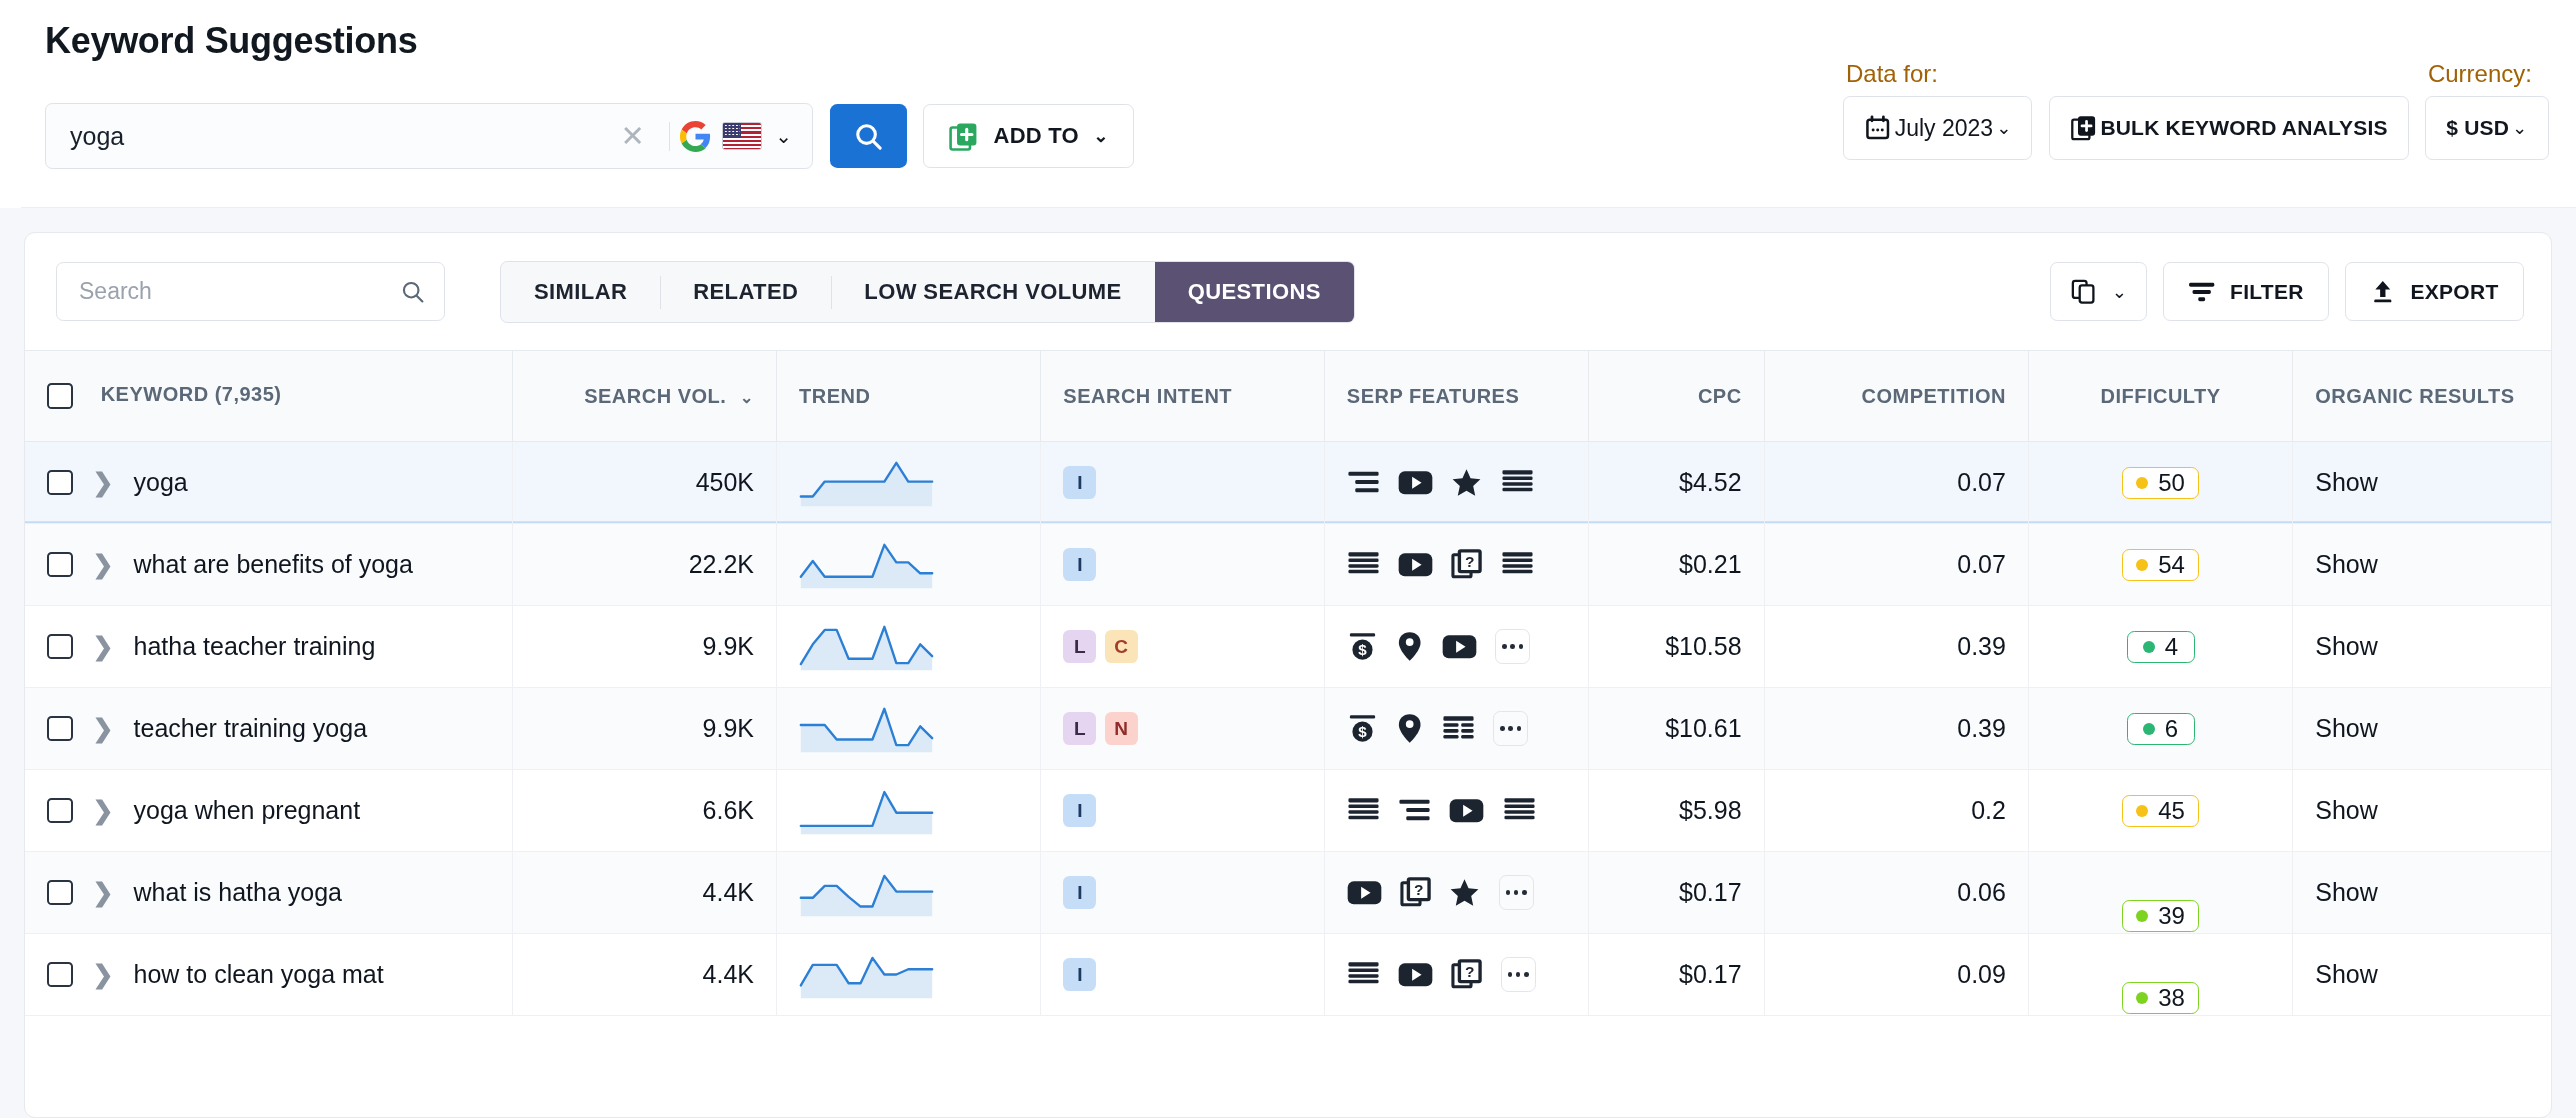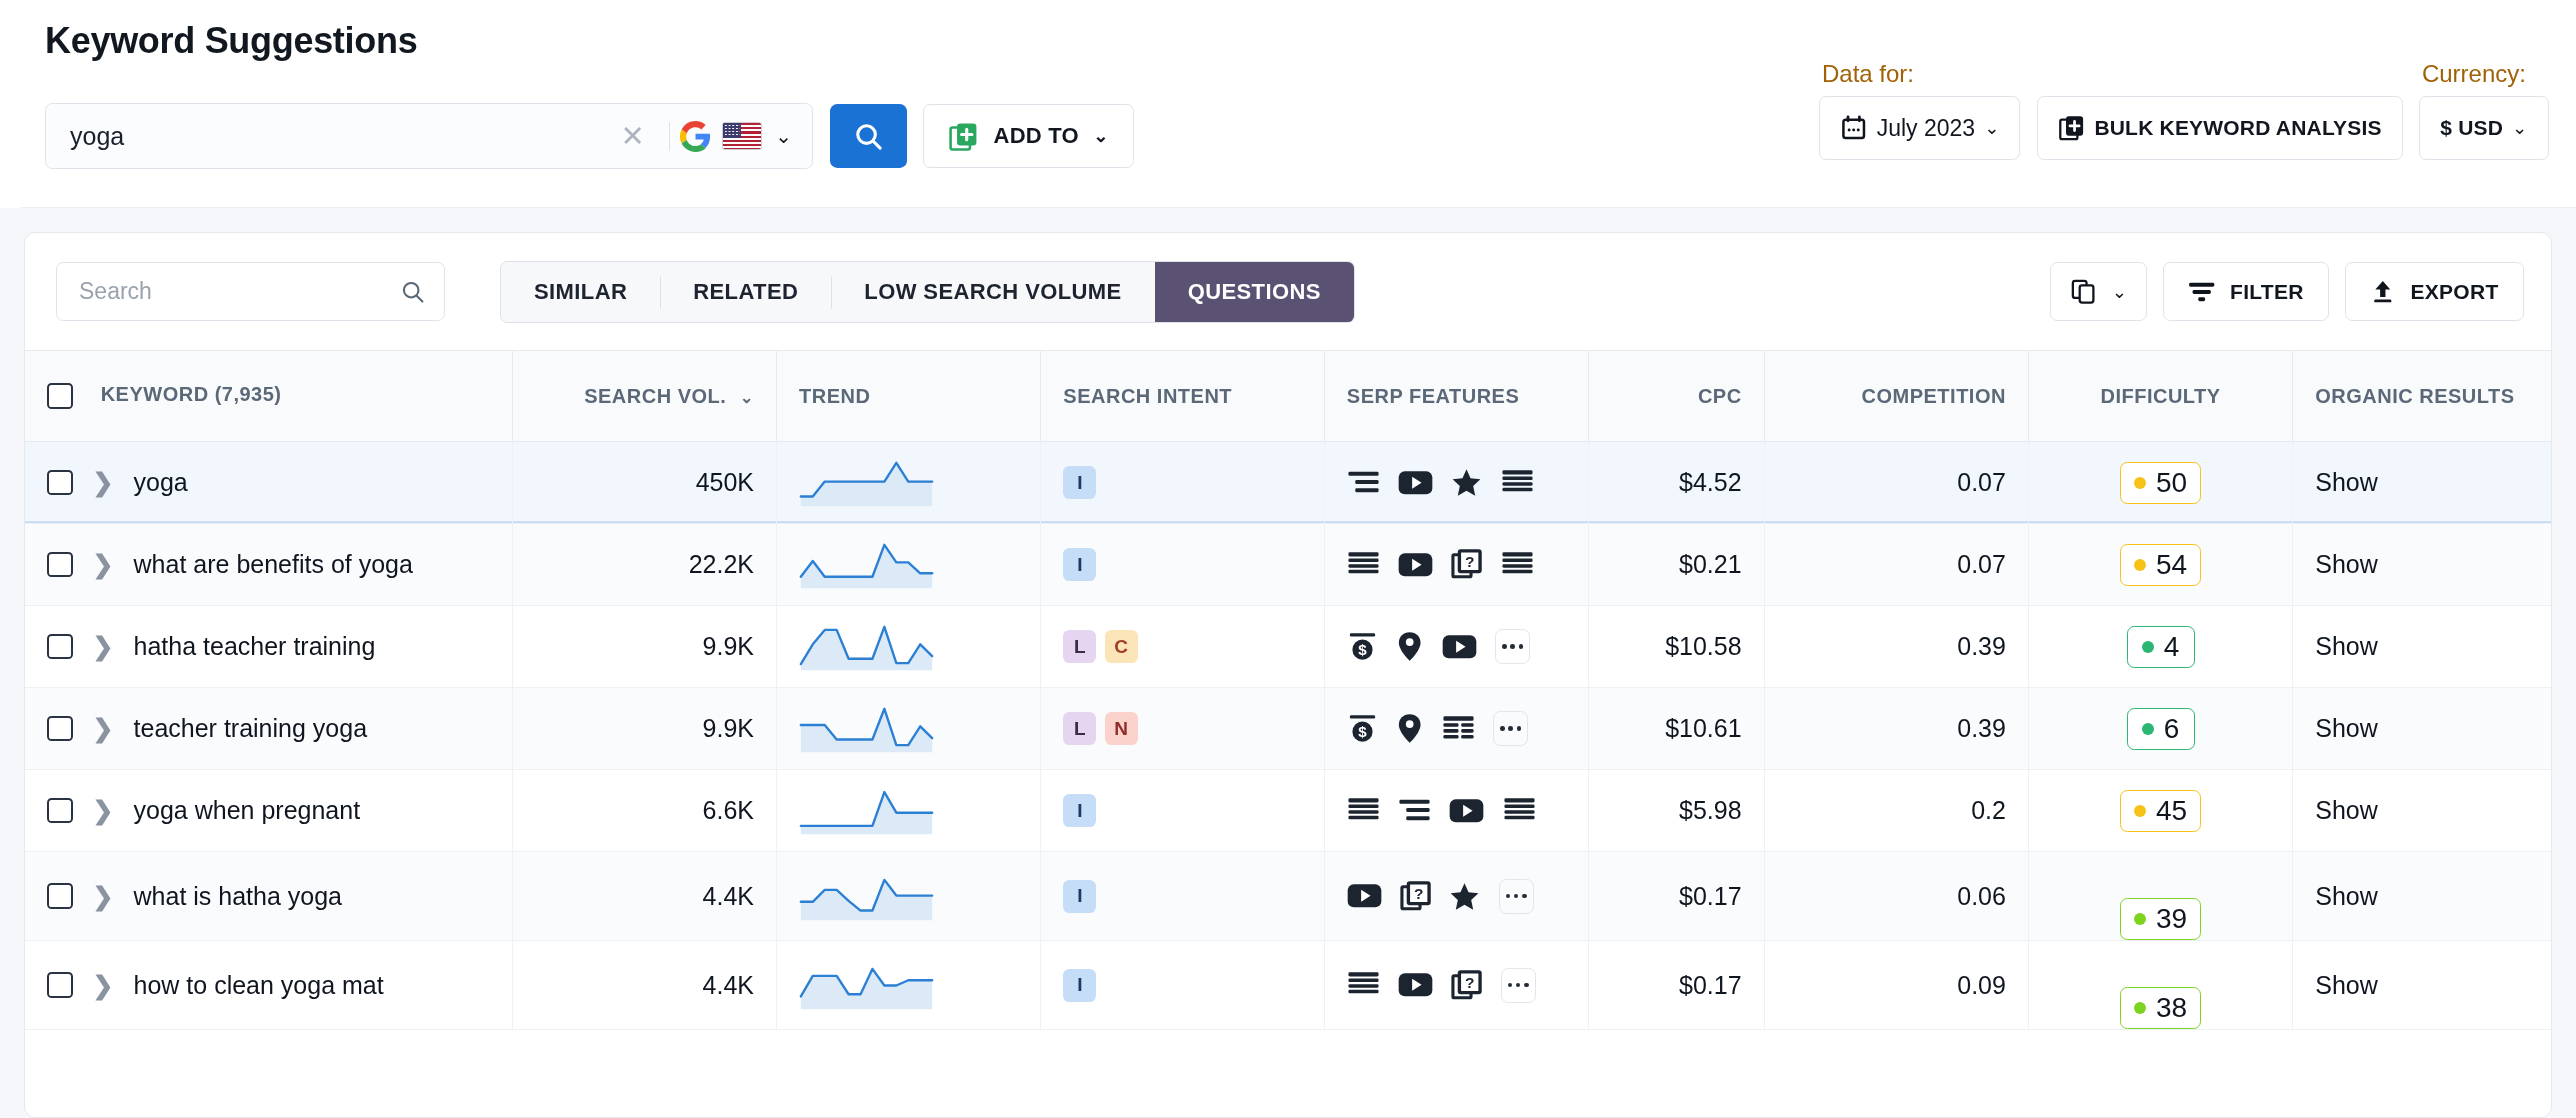--- a/index.html
+++ b/index.html
@@ -79,21 +79,21 @@
     position: absolute; right: 27.4px; top: 60px;
     display: flex; align-items: flex-end; gap: 16.5px;
   }
   .ctrl-group { display: flex; flex-direction: column; }
   .ctrl-label {
     font-size: 24px; color: #a16207; margin-bottom: 8.2px; padding-left: 2.7px;
   }
   .pill {
     height: 64px; background: #ffffff; border: 1.4px solid #dfe2e8;
     border-radius: 7.3px; cursor: pointer; padding: 0 20px;
-    display: flex; align-items: center; gap: 9px;
+    display: flex; align-items: center; gap: 3px;
     font-size: 23px; color: #11161f; white-space: nowrap;
   }
   .pill.bold { font-weight: bold; font-size: 21px; letter-spacing: 0.2px; }
 
   
   .stage { background: #f5f7fa; padding: 24px 24px 0 24px; height: 910px; }
   .panel {
     background: #ffffff; border: 0.9px solid #e6e9ed;
     border-radius: 11px; height: 100%; overflow: hidden;
   }
@@ -192,23 +192,23 @@
   .serp { display: flex; align-items: center; gap: 18.3px; justify-content: flex-start; }
   .serp svg { display: block; }
   .more {
     width: 35px; height: 35px; border: 1.8px solid #e2e5ea; border-radius: 7.3px;
     display: flex; align-items: center; justify-content: center; gap: 3.7px;
   }
   .more i { width: 4.6px; height: 4.6px; border-radius: 50%; background: #252c38; display:block; }
 
   .dbadge {
     display: inline-flex; align-items: center; justify-content: center; gap: 10px;
-    min-width: 68px; height: 42px; padding: 0 12.8px;
+    min-width: 68px; height: 32px; padding: 0 12.8px;
     border-radius: 7.3px; border: 1.8px solid #ccc; background: #ffffff;
-    font-size: 28px; color: #10161f;
+    font-size: 24px; color: #10161f;
   }
   .dot { width: 12px; height: 12px; border-radius: 50%; display: block; }
   .d-yellow { border-color: #f7c217; }
   .d-yellow .dot { background: #f7c217; }
   .d-green { border-color: #2bb673; }
   .d-green .dot { background: #2bb673; }
   .d-lime { border-color: #7ed321; margin-top: 46px; }
   .d-lime .dot { background: #7ed321; }
 
   .showlink { font-size: 25px; color: #10161f; cursor: pointer; }

